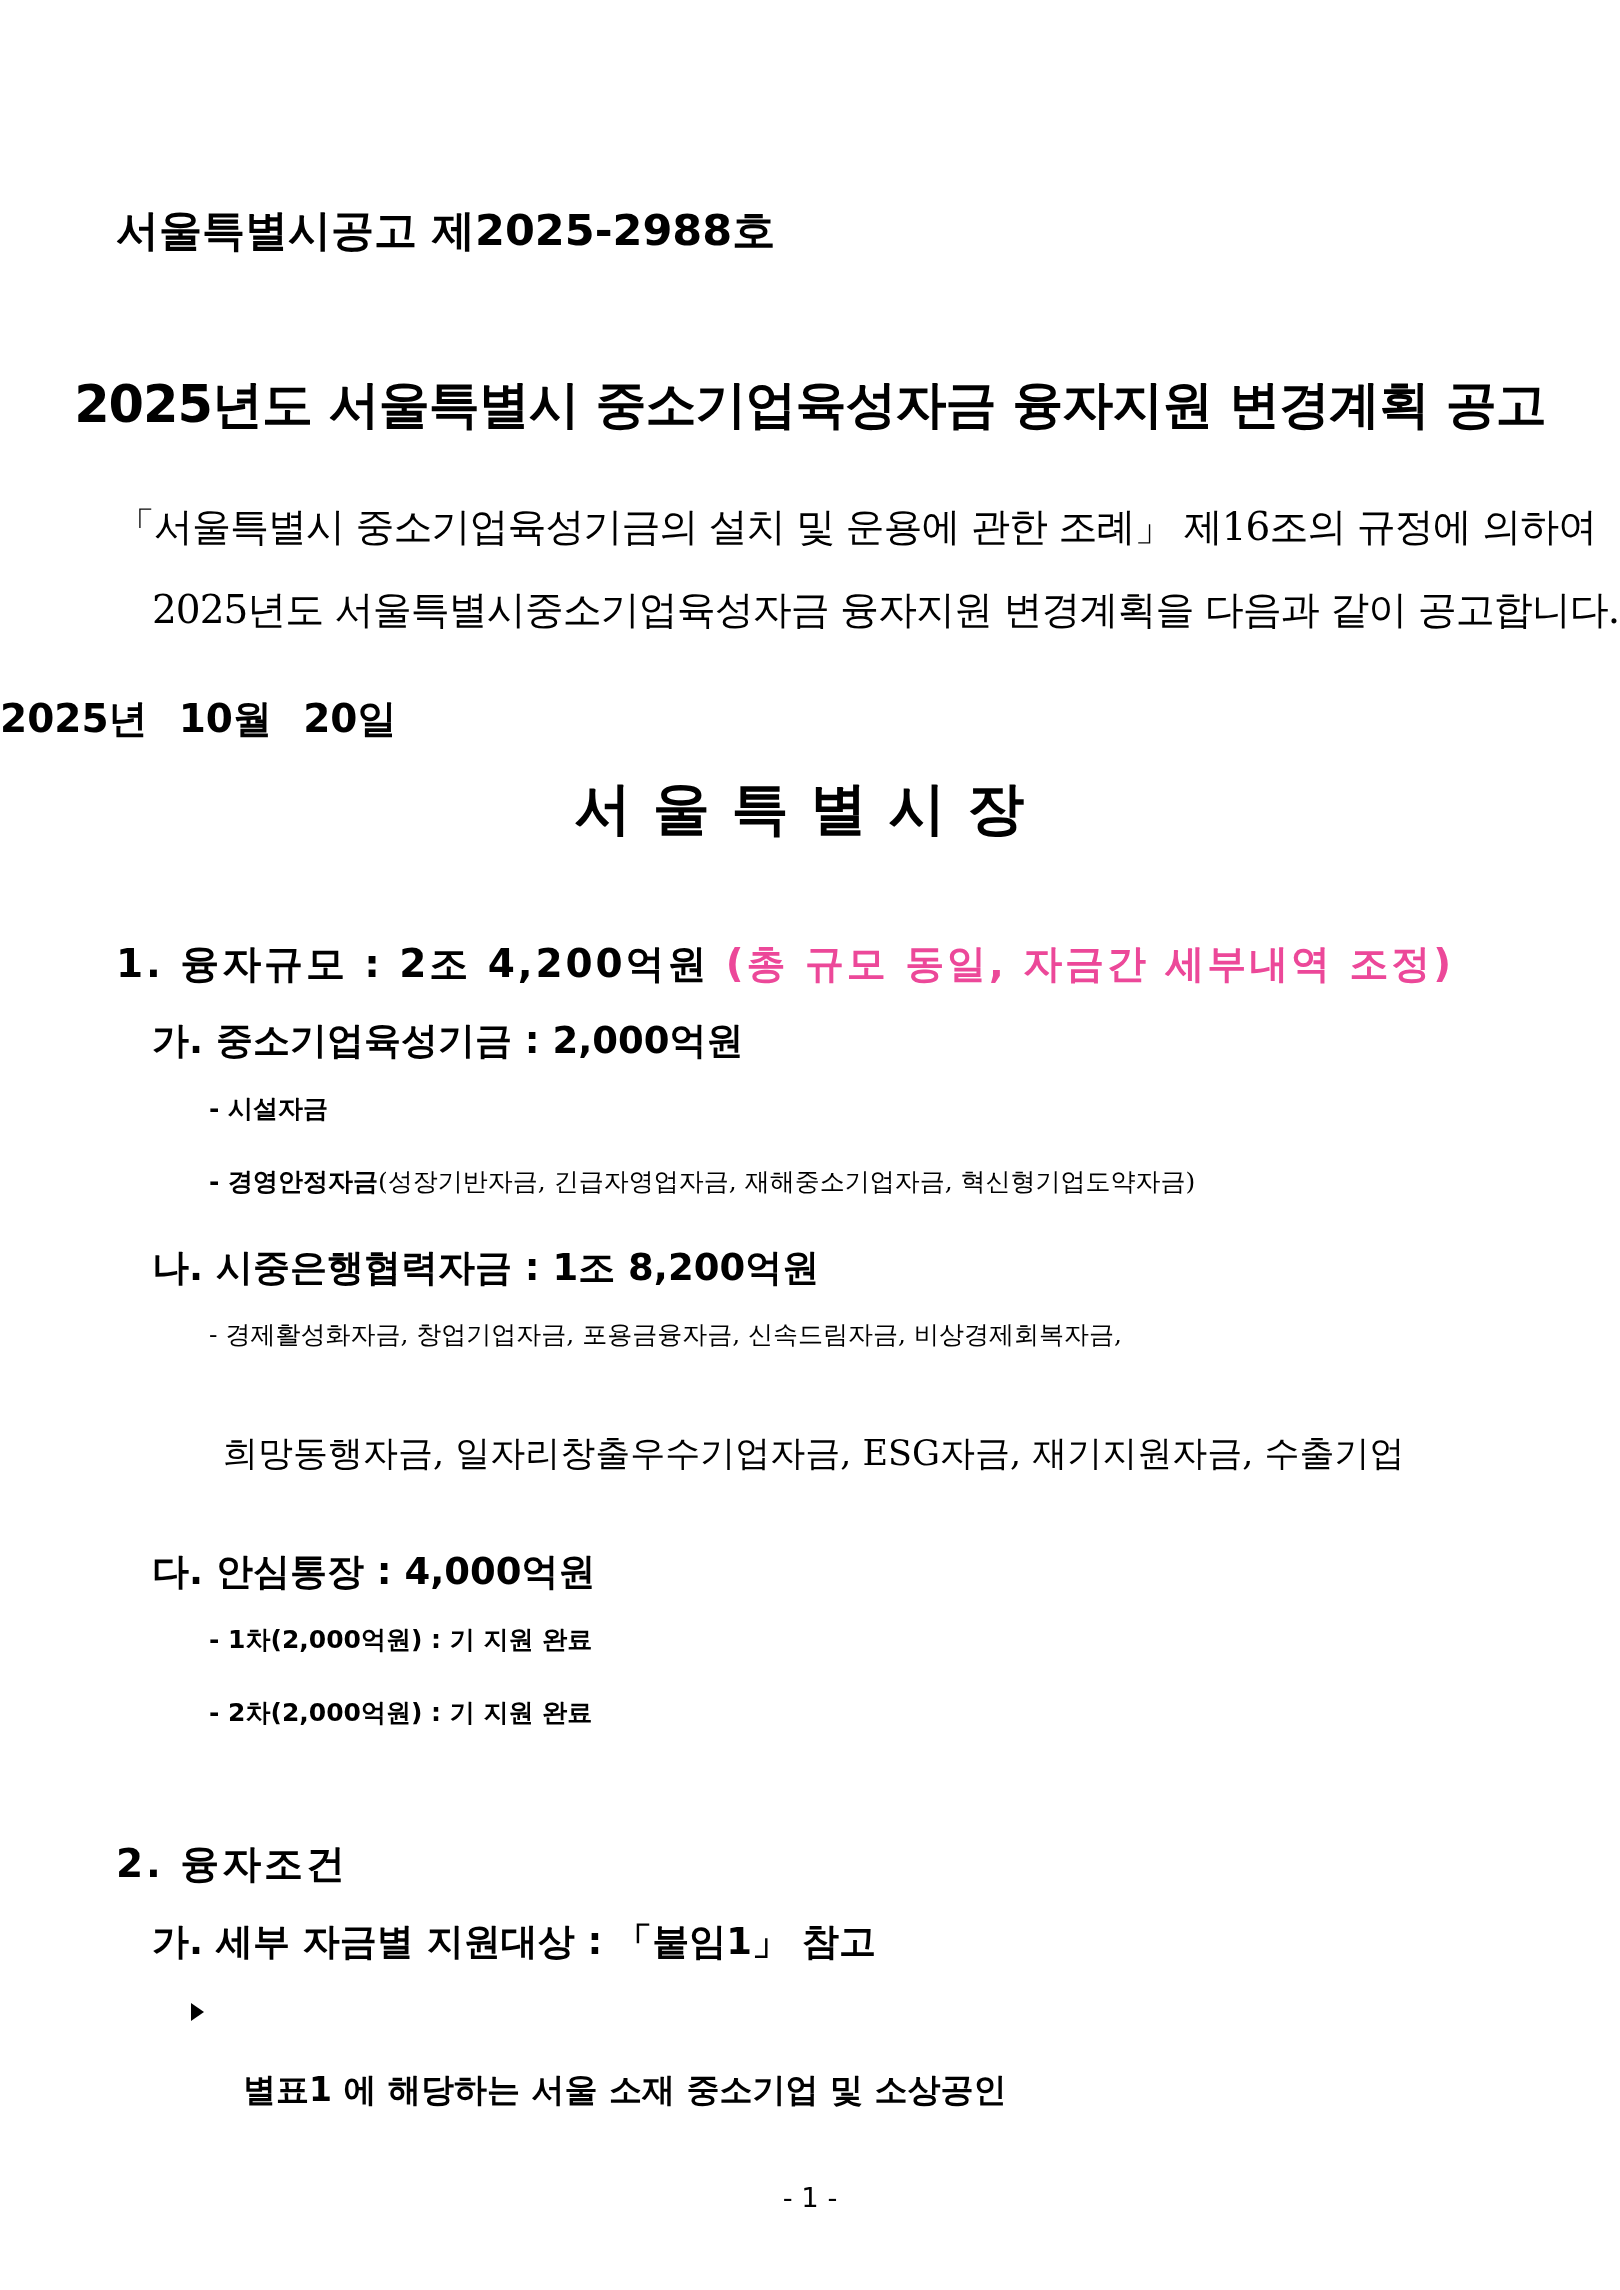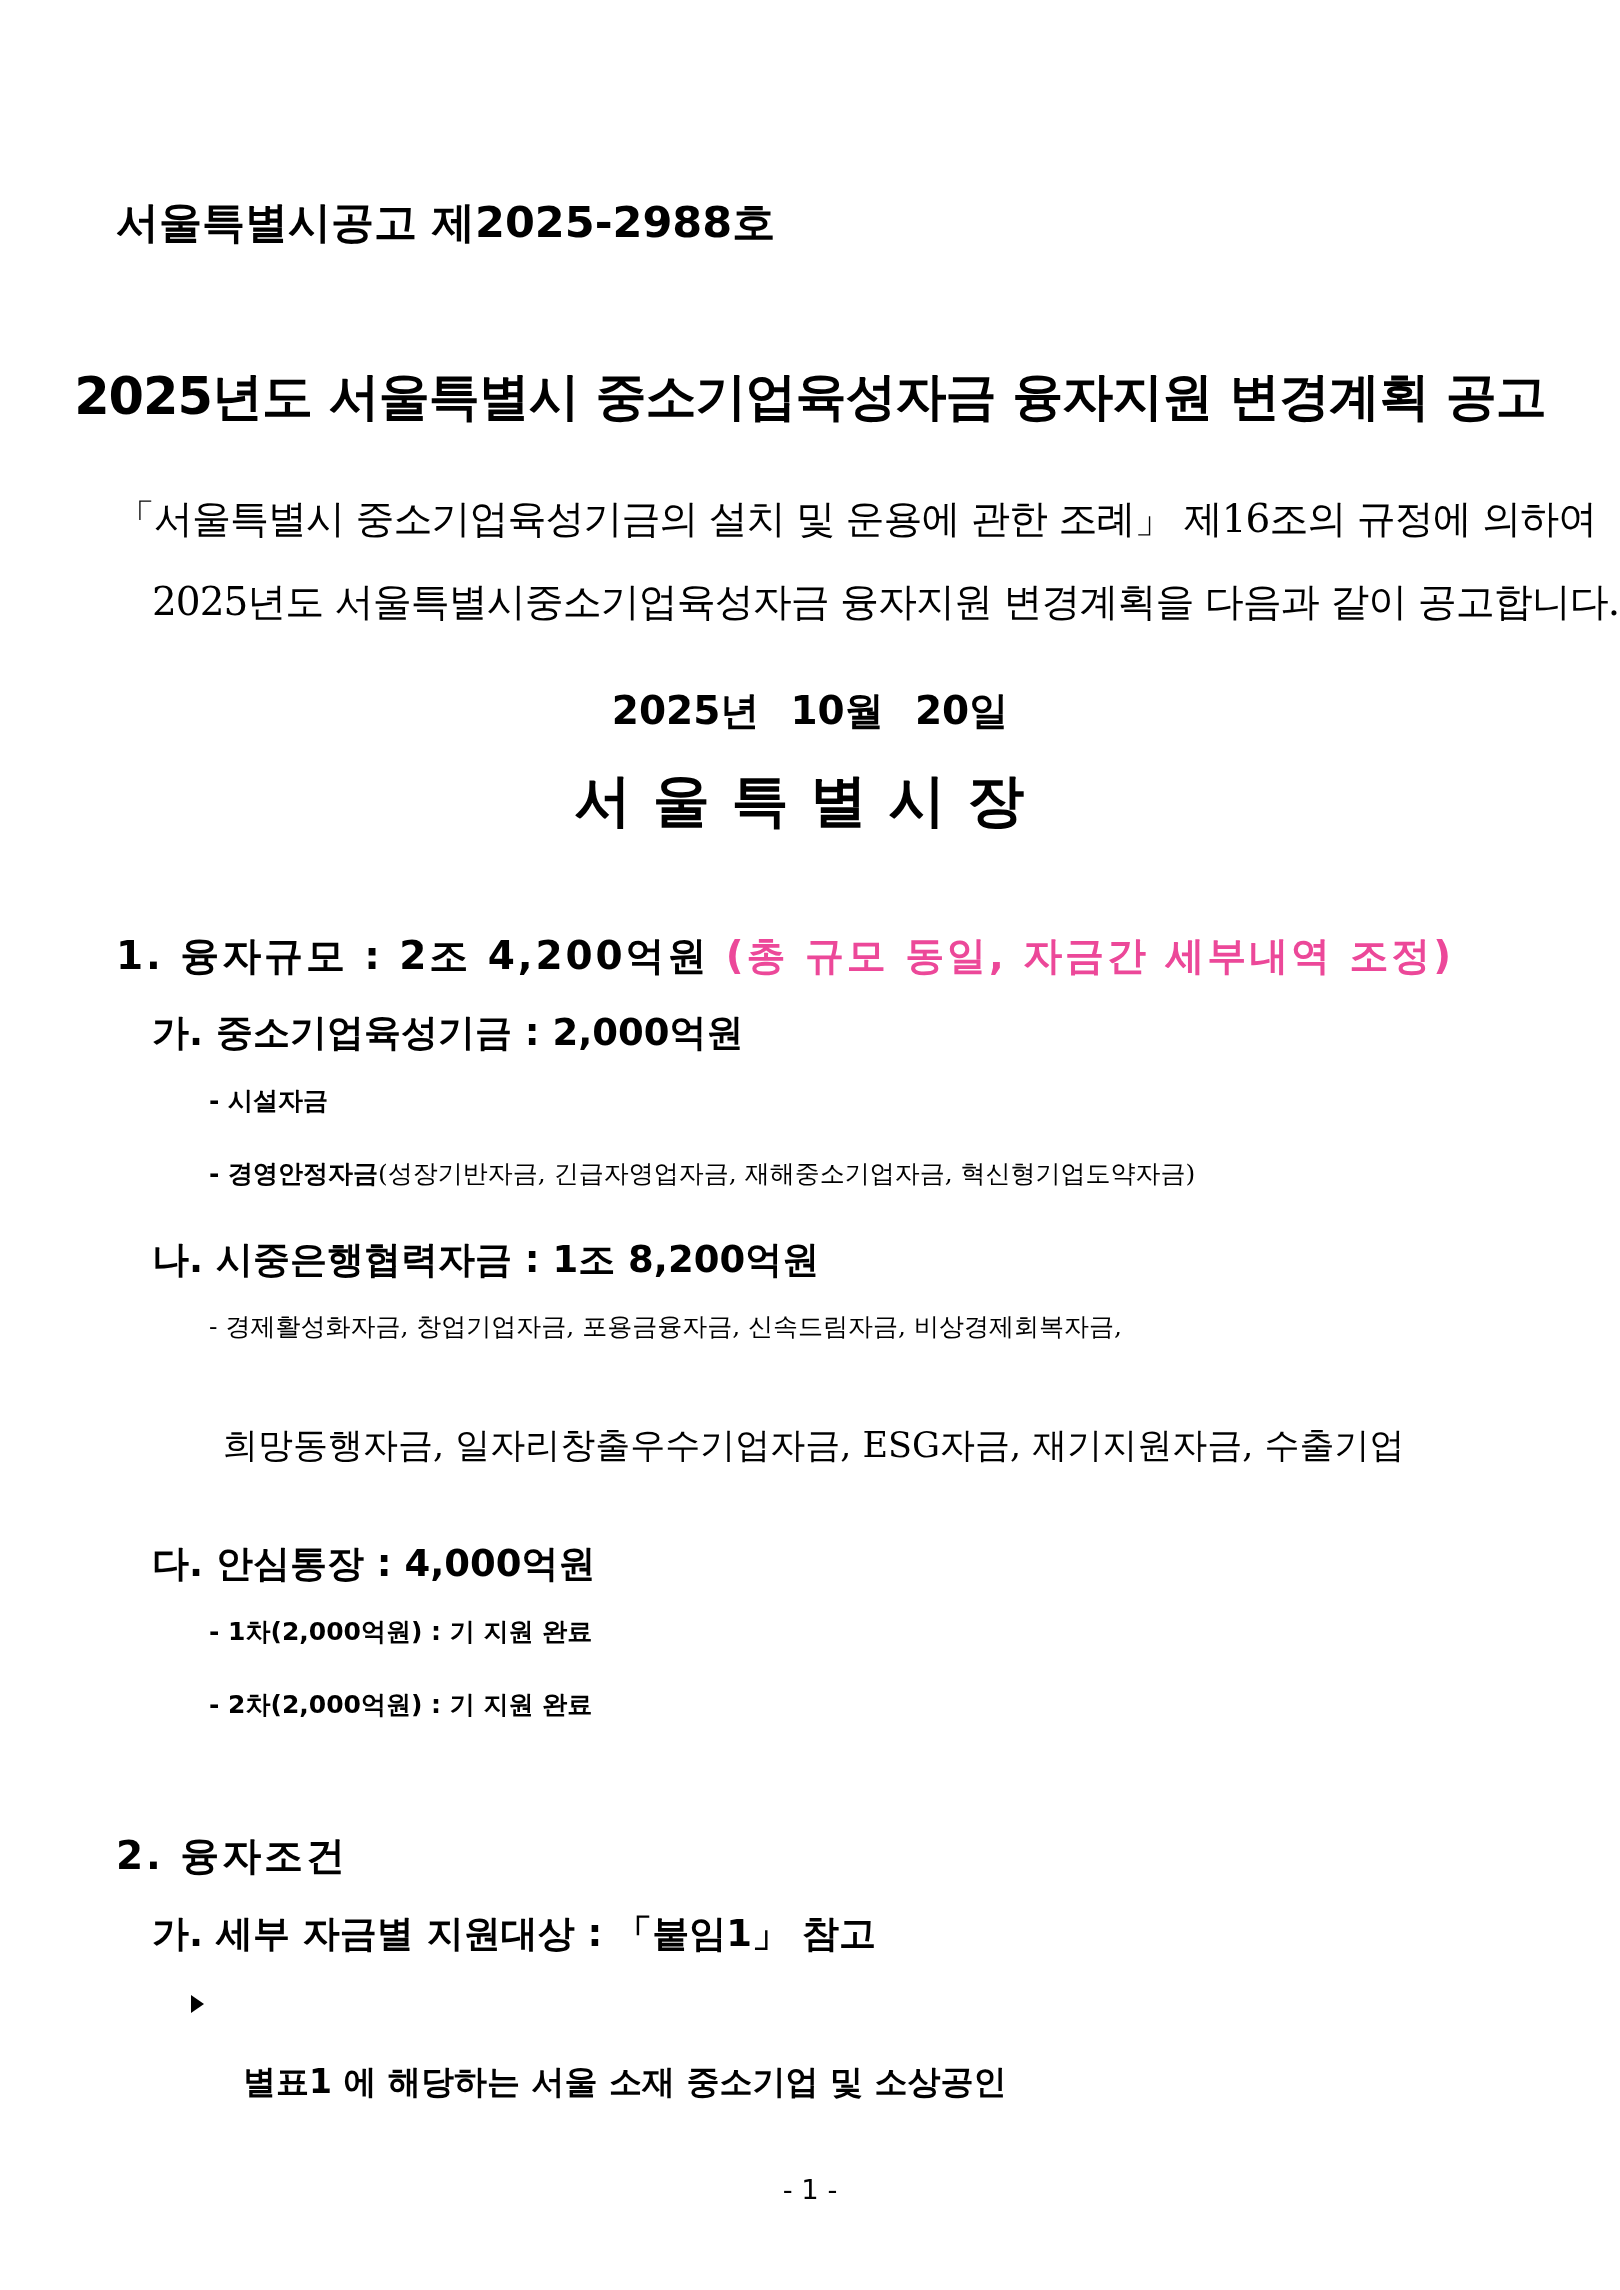--- a/index.html
+++ b/index.html
@@ -1,25 +1,25 @@
 <!DOCTYPE html>
 <html><head>
   <meta charset="utf-8">
   <style>
     html, body { margin: 0; padding: 0; background: #ffffff; }
     body { width: 1620px; height: 2291px; position: relative; overflow: hidden; color: #000; }
-    .page { position: absolute; left: 0; top: 8px; width: 1620px; height: 2040px; }
+    .page { position: absolute; left: 0; top: 16px; width: 1620px; height: 2040px; }
     .ln { position: absolute; white-space: nowrap; }
     .gothic { font-family: "DejaVu Sans", "Liberation Sans", sans-serif; font-weight: bold; }
     .myeong { font-family: "DejaVu Serif", "Liberation Serif", serif; }
     .notice-no { left: 116px; top: 186px; font-size: 43px; }
     .title { left: 0; width: 1620px; text-align: center; top: 355px; font-size: 51px; letter-spacing: -1px; }
     .intro1 { left: 116px; top: 484px; width: 1404px; font-size: 39px; text-align: justify; text-align-last: justify; letter-spacing: -1px; }
     .intro2 { left: 116px; top: 567px; font-size: 39px; letter-spacing: -1px; margin-left: 36px; }
-    .date { left: 0; width: 1620px; text-align: center; top: 676px; font-size: 39px; word-spacing: 17.6px; }
+    .date { left: 0; width: 1620px; top: 676px; font-size: 39px; word-spacing: 17.6px; }
     .mayor { left: 0; width: 1620px; text-align: center; top: 755px; font-size: 57px; letter-spacing: 21.6px; }
     .h1 { left: 116px; font-size: 39px; letter-spacing: 2.9px; }
     .h2 { left: 152px; font-size: 37px; }
     .item { left: 181px; font-size: 25px; margin-left: 28px; }
     .item-cont { left: 223px; font-size: 35px; margin-top: 36px; }
     .blue { color: #ec4899; }
     .s1-title { top: 921px; }
     .s1-ga { top: 1000px; }
     .s1-ga-1 { top: 1076px; }
     .s1-ga-2 { top: 1149px; }

